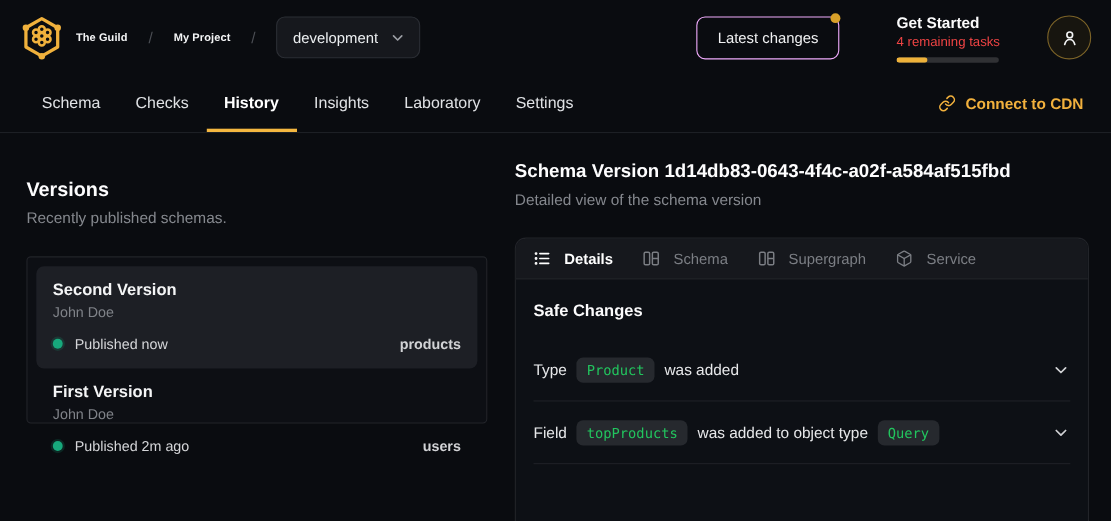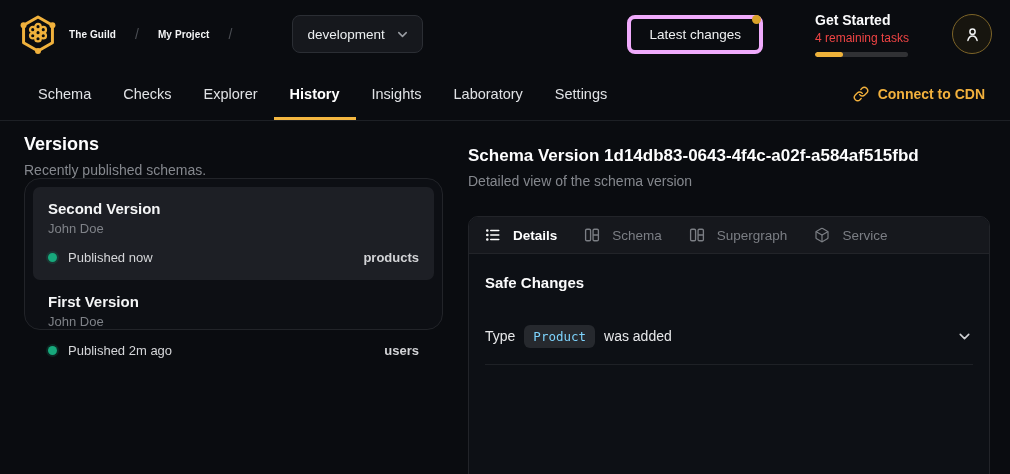--- a/index.html
+++ b/index.html
@@ -12,24 +12,24 @@
   }
   
   .header { position:absolute; top:0; left:0; width:100%; height:68px;
     display:flex; align-items:center; padding:0 18px 0 16px; }
   .logo { width:44px; height:44px; display:flex; align-items:center; justify-content:center; }
   .crumbs { display:flex; align-items:center; gap:19px; margin-left:9px; }
   .crumb { color:#f4f5f6; font-size:10px; font-weight:600; letter-spacing:.1px; cursor:pointer; }
   .crumb-sep { color:#4b4e54; font-size:14px; }
   .env-select { display:flex; align-items:center; gap:10px; background:#16181d;
     border:1px solid #2b2e34; border-radius:8px; height:38px; padding:0 12px 0 14px;
-    color:#eceff1; font-size:13.5px; cursor:pointer;margin-left:41px; }
+    color:#eceff1; font-size:13.5px; cursor:pointer; }
   .header-right { margin-left:auto; display:flex; align-items:center; }
   .latest-btn { position:relative; height:39px; padding:0 18px; background:transparent;
-    border:4px solid #f0abfc; border-radius:8px; color:#f0f1f2; font-size:13.5px;
+    border:1px solid #f0abfc; border-radius:8px; color:#f0f1f2; font-size:13.5px;
     font-family:inherit; cursor:pointer; }
   .latest-dot { position:absolute; top:-4px; right:-2px; width:9px; height:9px;
     border-radius:50%; background:#d9a129; }
   .get-started { width:93px; margin-left:52px; cursor:pointer; }
   .gs-title { color:#fbfbfc; font-size:14px; font-weight:600; }
   .gs-sub { color:#ef4444; font-size:12px; margin-top:3px; white-space:nowrap; }
   .gs-bar { margin-top:7px; width:93px; height:5px; border-radius:3px; background:#303134; overflow:hidden; }
   .gs-fill { height:100%; background:#eeb23a; border-radius:3px; }
   .avatar { width:40px; height:40px; margin-left:44px; border-radius:50%;
     background:#17150f; border:1.5px solid #7d6428; display:flex; align-items:center;
@@ -38,24 +38,24 @@
   .nav { position:absolute; top:68px; left:0; width:100%; height:53px;
     border-bottom:1px solid #1d2025; display:flex; align-items:stretch; padding-left:22px; }
   .nav-tab { display:flex; align-items:center; padding:3px 16px 0;
     border-bottom:3px solid transparent; color:#e0e2e5; font-size:14.5px; cursor:pointer; }
   .nav-tab.active { color:#ffffff; font-weight:600; border-bottom-color:#f4b740; }
   .cdn-link { margin-left:auto; display:flex; align-items:center; gap:9px; padding:0 25px;
     color:#f2b13d; font-size:14px; font-weight:600; cursor:pointer; }
   
   .panel-head h2 { color:#fdfdfe; font-weight:700; }
   .panel-head p { color:#85888e; font-size:14px; margin-top:7px; }
-  .versions { position:absolute; left:24px; top:134px; width:419px; }
+  .versions { position:absolute; left:24px; top:162px; width:419px; }
   .versions h2 { font-size:18px; }
-  .versions-card { height:152px; background:#0d0f14;
-    border:1px solid #222429; border-radius:16px; padding:8px; }
+  .versions-card { margin-top:27px; height:152px; background:#0d0f14;
+    border:1px solid #222429; border-radius:4px; padding:8px; }
   .version-item { padding:13px 15px 15px; border-radius:7px; cursor:pointer; }
   .version-item.selected { background:#1d1f25; }
   .vi-title { color:#f4f5f6; font-size:15px; font-weight:600; }
   .vi-author { color:#7f8288; font-size:13px; margin-top:4px; }
   .vi-meta { display:flex; align-items:center; margin-top:14px; }
   .vi-dot { width:9px; height:9px; border-radius:50%; background:#17a97c;
     box-shadow:0 0 0 2px rgba(23,169,124,.18); margin-right:11px; }
   .vi-status { color:#d5d6d9; font-size:13px; }
   .vi-service { margin-left:auto; color:#d2d3d6; font-size:13px; font-weight:700; }
   .detail { position:absolute; left:468px; top:146px; width:522px; }
@@ -65,21 +65,21 @@
   .detail-tabs { height:37px; background:#16181d; border-bottom:1px solid #222429;
     display:flex; align-items:center; padding:0 16px; gap:27px; }
   .dtab { display:flex; align-items:center; gap:12px; color:#7b7e84;
     font-size:13.5px; cursor:pointer; }
   .dtab.active { color:#ffffff; font-weight:600; }
   .detail-body { padding:0 16px; }
   .section-title { color:#fbfbfc; font-size:15px; font-weight:700; padding:20px 0 17px; }
   .change-row { display:flex; align-items:center; gap:9px; height:57px;
     border-bottom:1px solid #1e2126; color:#e7e8ea; font-size:14px; cursor:pointer; }
   .code-badge { font-family:"DejaVu Sans Mono", monospace; font-size:12.5px;
-    color:#7dd3fc; background:#26292e; border-radius:6px; padding:4px 9px; }
+    color:#22c55e; background:#26292e; border-radius:6px; padding:4px 9px; }
   .row-chevron { margin-left:auto; display:flex; color:#d0d1d4; }
   svg { display:block; }
 </style>
 </head>
 <body>
 
 <div class="app">
 
   <div class="header">
     <div class="logo">
@@ -129,21 +129,20 @@
           <circle cx="12" cy="8.5" r="3.3"></circle>
           <path d="M6.2 19.5 c1-4 3.2-5.7 5.8-5.7 s4.8 1.7 5.8 5.7"></path>
         </svg>
       </div>
     </div>
   </div>
 
   <div class="nav">
     <div class="nav-tab">Schema</div>
     <div class="nav-tab">Checks</div>
-    <div class="nav-tab">Explorer</div>
     <div class="nav-tab active">History</div>
     <div class="nav-tab">Insights</div>
     <div class="nav-tab">Laboratory</div>
     <div class="nav-tab">Settings</div>
     <div class="cdn-link">
       <svg viewBox="0 0 24 24" width="16" height="16" fill="none" stroke="#f2b13d" stroke-width="2.1" stroke-linecap="round" stroke-linejoin="round">
         <path d="M10 13a5 5 0 0 0 7.54.54l3-3a5 5 0 0 0-7.07-7.07l-1.72 1.71"></path>
         <path d="M14 11a5 5 0 0 0-7.54-.54l-3 3a5 5 0 0 0 7.07 7.07l1.71-1.71"></path>
       </svg>
       <span>Connect to CDN</span>
@@ -223,17 +222,28 @@
           <span>Type</span>
           <span class="code-badge">Product</span>
           <span>was added</span>
           <span class="row-chevron">
             <svg viewBox="0 0 24 24" width="17" height="17" fill="none" stroke="currentColor" stroke-width="2.2" stroke-linecap="round" stroke-linejoin="round">
                 <polyline points="6 9 12 15 18 9"></polyline>
               </svg>
           </span>
         </div>
 
+        <div class="change-row">
+          <span>Field</span>
+          <span class="code-badge">topProducts</span>
+          <span>was added to object type</span>
+          <span class="code-badge">Query</span>
+          <span class="row-chevron">
+            <svg viewBox="0 0 24 24" width="17" height="17" fill="none" stroke="currentColor" stroke-width="2.2" stroke-linecap="round" stroke-linejoin="round">
+                <polyline points="6 9 12 15 18 9"></polyline>
+              </svg>
+          </span>
+        </div>
       </div>
     </div>
   </div>
 
 </div>
 
 </body></html>

